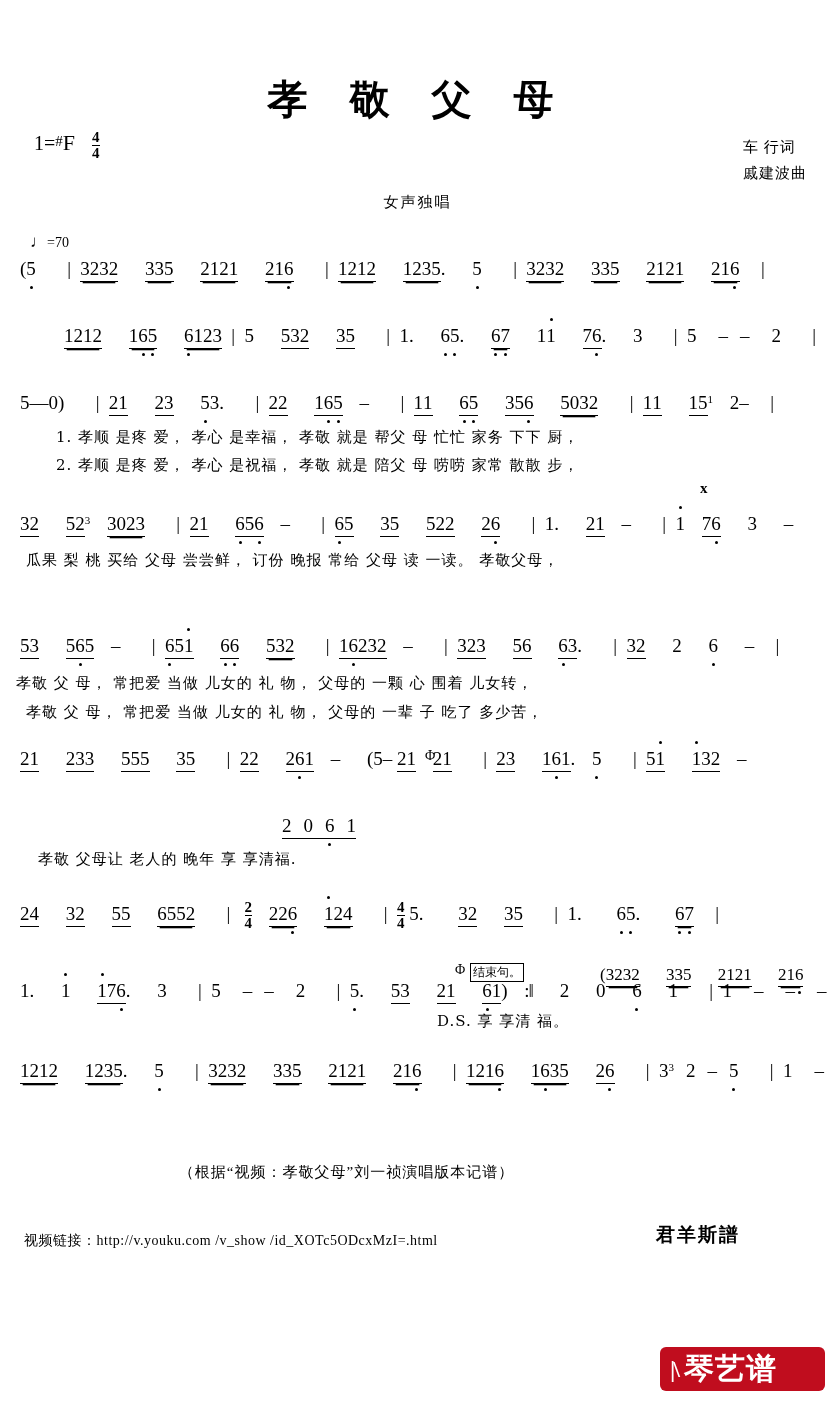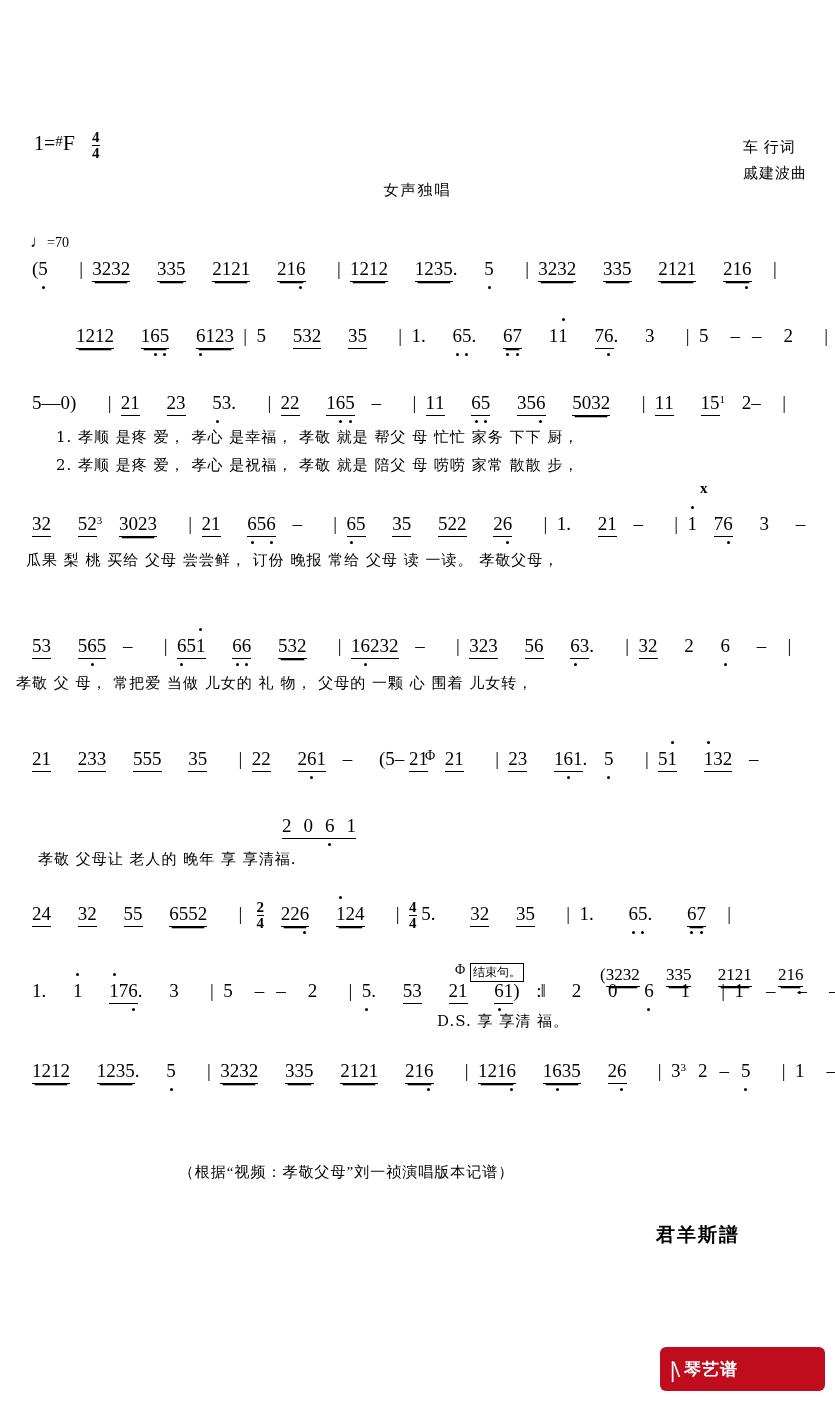--- a/index.html
+++ b/index.html
@@ -54,21 +54,21 @@
     text-align: center;
     line-height: 1.0;
     font-size: 15px;
     font-weight: bold;
   }
   .meter .num { display: block; }
   .meter .den { display: block; border-top: 1.4px solid #000; }
   
   .subtitle {
     position: absolute;
-    top: 181px;
+    top: 193px;
     left: 0;
     width: 835px;
     text-align: center;
     font-size: 15px;
     letter-spacing: 2px;
     font-family: Liberation Serif, serif;
   }
   .credits {
     position: absolute;
     right: 28px;
@@ -83,21 +83,21 @@
     position: absolute;
     left: 30px;
     top: 232px;
     font-size: 14px;
     font-family: "Liberation Serif", serif;
   }
   .tempo .note { font-size: 17px; }
   
   .line {
     position: absolute;
-    left: 32px;
+    left: 20px;
     width: 790px;
     font-family: "Liberation Serif", serif;
     white-space: nowrap;
   }
   .notes {
     font-size: 19px;
     letter-spacing: 0px;
     height: 34px;
   }
   .n { display: inline-block; position: relative; }
@@ -180,21 +180,21 @@
     padding: 0 10px;
     box-sizing: border-box;
   }
   .logo .mark {
     font-size: 24px;
     font-weight: bold;
     line-height: 1;
     letter-spacing: -2px;
   }
   .logo .txt {
-    font-size: 17px;
+    font-size: 30px;
     font-weight: bold;
     letter-spacing: 1px;
     font-family: "DejaVu Serif", serif;
   }
   .endbox {
     display: inline-block;
     border: 1px solid #000;
     font-size: 12px;
     padding: 0 2px;
     vertical-align: 3px;
@@ -203,20 +203,21 @@
   .repeat { letter-spacing: -1px; }
   .segno { position: absolute; font-size: 15px; font-weight: bold; }
   .coda { position:absolute; font-size: 14px; }
   .smallnum { font-size: 11px; vertical-align: 6px; }
 </style>
 </head>
 <body>
 
 <div class="sheet">
 
+  <div class="title">孝 敬 父 母</div>
 
   <div class="keysig">
     <span>1=</span><span class="sharp">#</span><span class="bigf">F</span>
     <span class="meter">
       <span class="num">4</span>
       <span class="den">4</span>
     </span>
   </div>
 
   <div class="subtitle">女声独唱</div>
@@ -342,20 +343,23 @@
     <span class="sp8"></span><span class="u1"><span class="n dotb">6</span><span class="n">3</span></span><span class="n">.</span>
     <span class="sp8"></span><span class="bar"></span>
     <span class="u1"><span class="n">3</span><span class="n">2</span></span>
     <span class="sp8"></span><span class="n">2</span>
     <span class="sp8"></span><span class="n dotb">6</span>
     <span class="sp8"></span><span class="n">–</span>
     <span class="sp4"></span><span class="bar"></span>
   </div>
   <div class="line lyrics" style="top:674px;left:16px;">
     <span>孝敬 父 母，  常把爱 当做 儿女的  礼     物，  父母的 一颗  心  围着 儿女转，</span>
+  </div>
+  <div class="line lyrics" style="top:703px;left:26px;">
+    <span>孝敬 父 母，  常把爱 当做 儿女的  礼     物，  父母的 一辈  子  吃了 多少苦，</span>
   </div>
 
   <div class="coda" style="left:425px;top:748px;">Φ</div>
   <div class="line notes" style="top:748px;">
     <span class="u1"><span class="n">2</span><span class="n">1</span></span>
     <span class="sp8"></span><span class="u1"><span class="n">2</span><span class="n">3</span><span class="n">3</span></span>
     <span class="sp8"></span><span class="u1"><span class="n">5</span><span class="n">5</span><span class="n">5</span></span>
     <span class="sp8"></span><span class="u1"><span class="n">3</span><span class="n">5</span></span>
     <span class="sp8"></span><span class="bar"></span>
     <span class="u1"><span class="n">2</span><span class="n">2</span></span>
@@ -450,20 +454,21 @@
     <span class="sp8"></span><span class="u1"><span class="n">2</span><span class="n dotb">6</span></span>
     <span class="sp8"></span><span class="bar"></span>
     <span class="n">3</span><span class="smallnum">3</span><span class="sp4"></span><span class="n">2</span><span class="sp4"></span><span class="n">–</span><span class="sp4"></span><span class="n dotb">5</span>
     <span class="sp8"></span><span class="bar"></span>
     <span class="n">1</span><span class="sp8"></span><span class="n">–</span><span class="sp4"></span>
     <span class="sp4"></span>
   </div>
 
   <div class="footnote">（根据“视频：孝敬父母”刘一祯演唱版本记谱）</div>
 
+  <div class="videolink">视频链接：http://v.youku.com /v_show /id_XOTc5ODcxMzI=.html</div>
 
   <div class="sealtext">君羊斯譜</div>
 
   <div class="logo">
     <span class="mark">|\</span>
     <span class="txt">琴艺谱</span>
   </div>
 
 </div>
 

